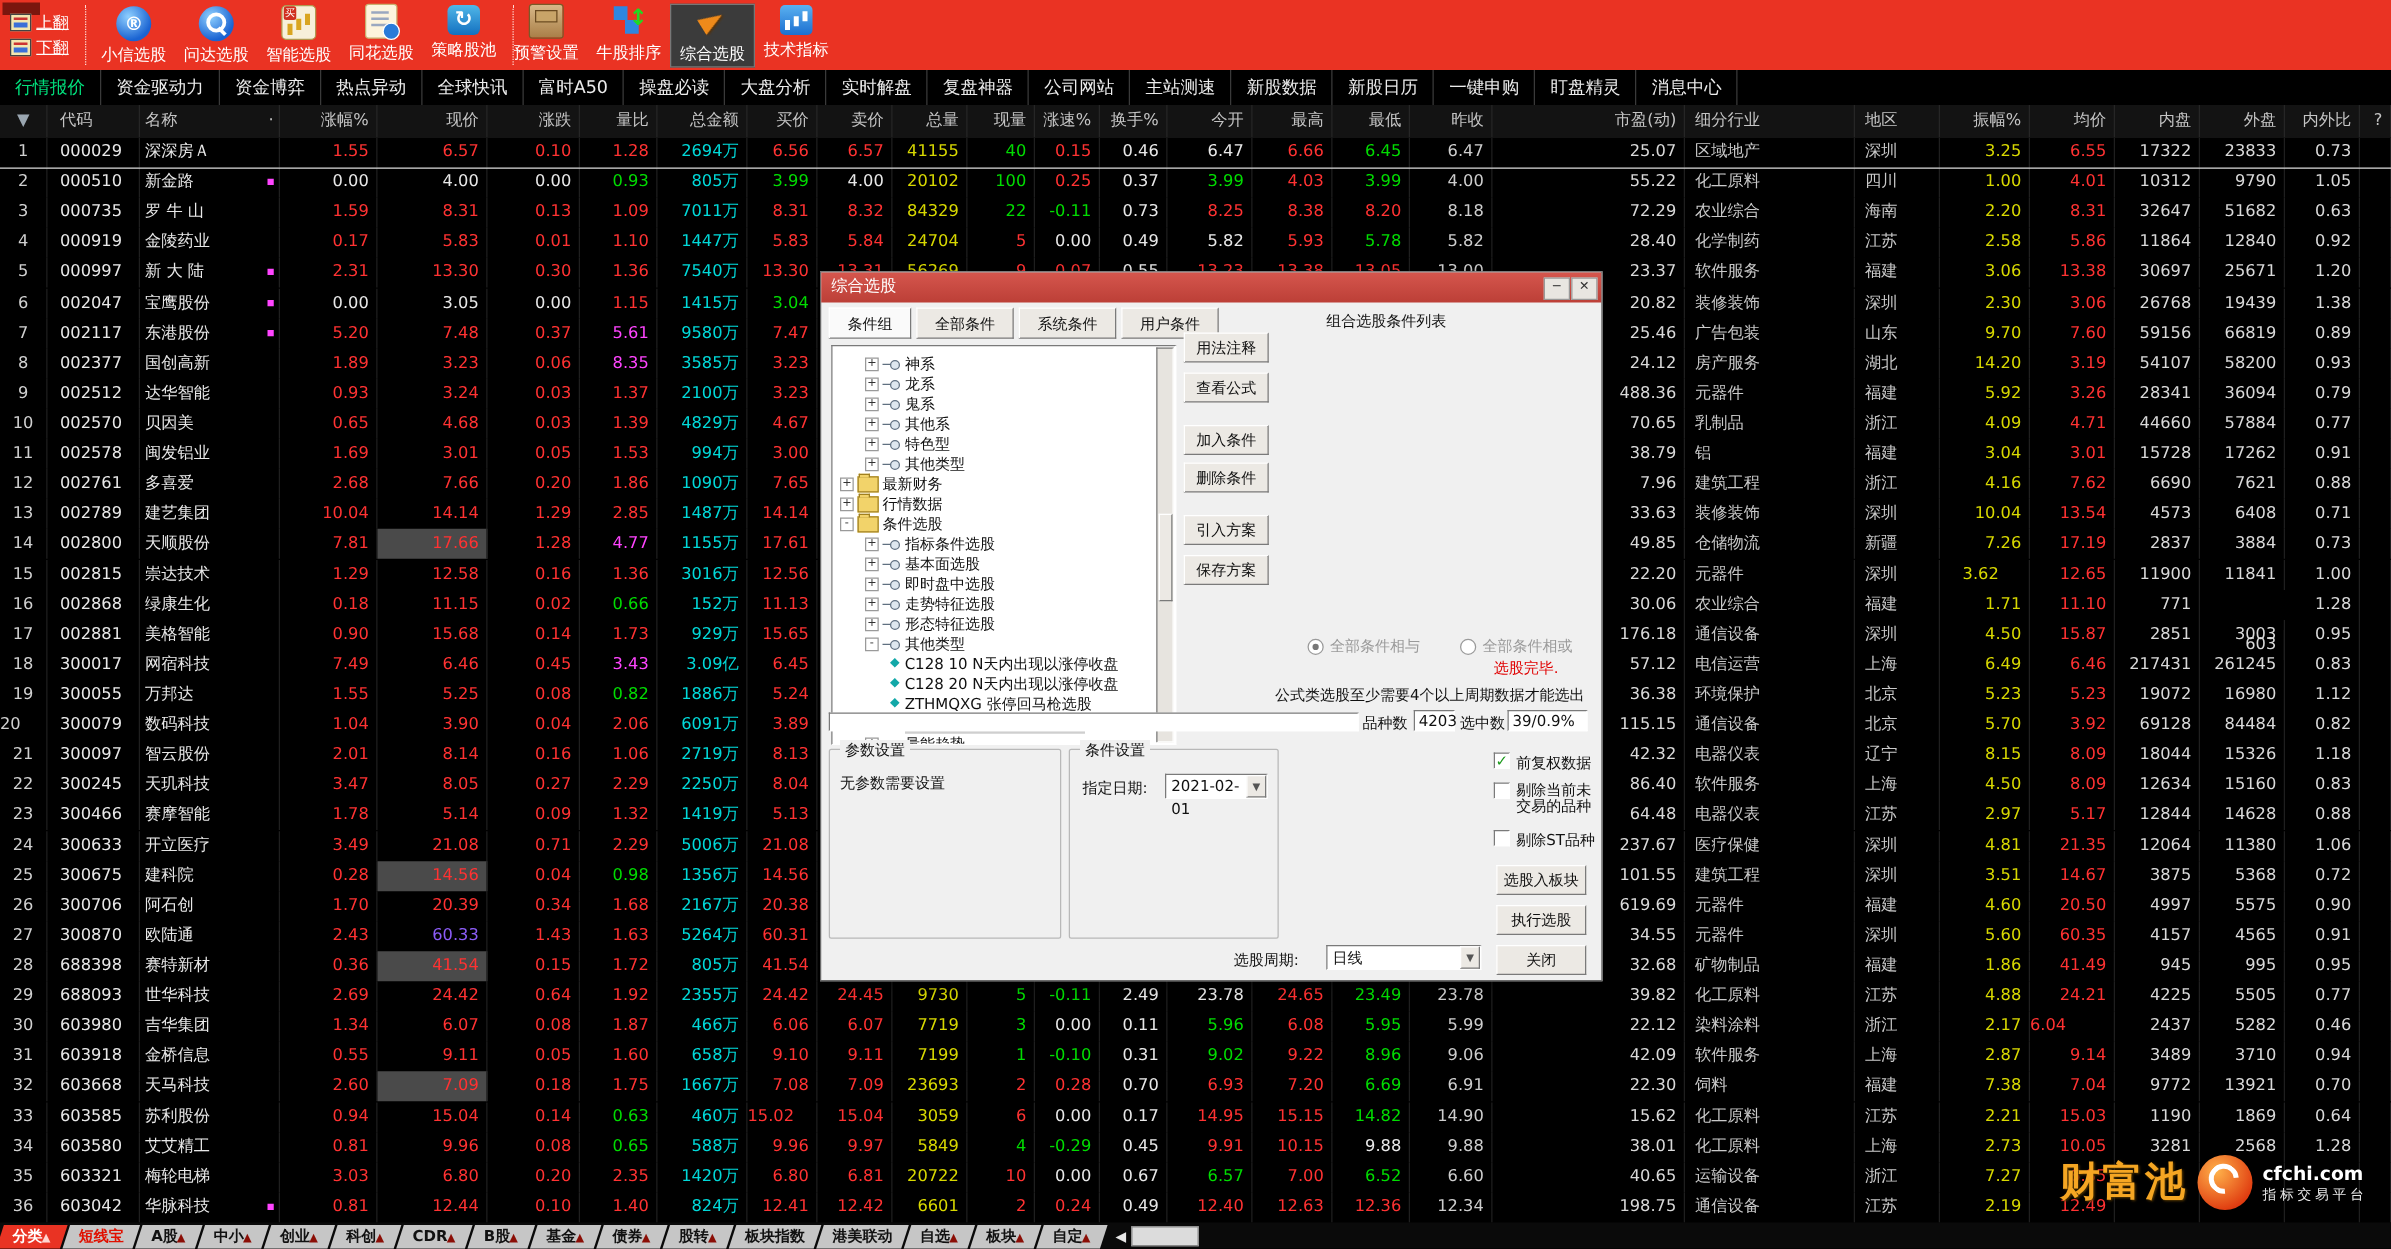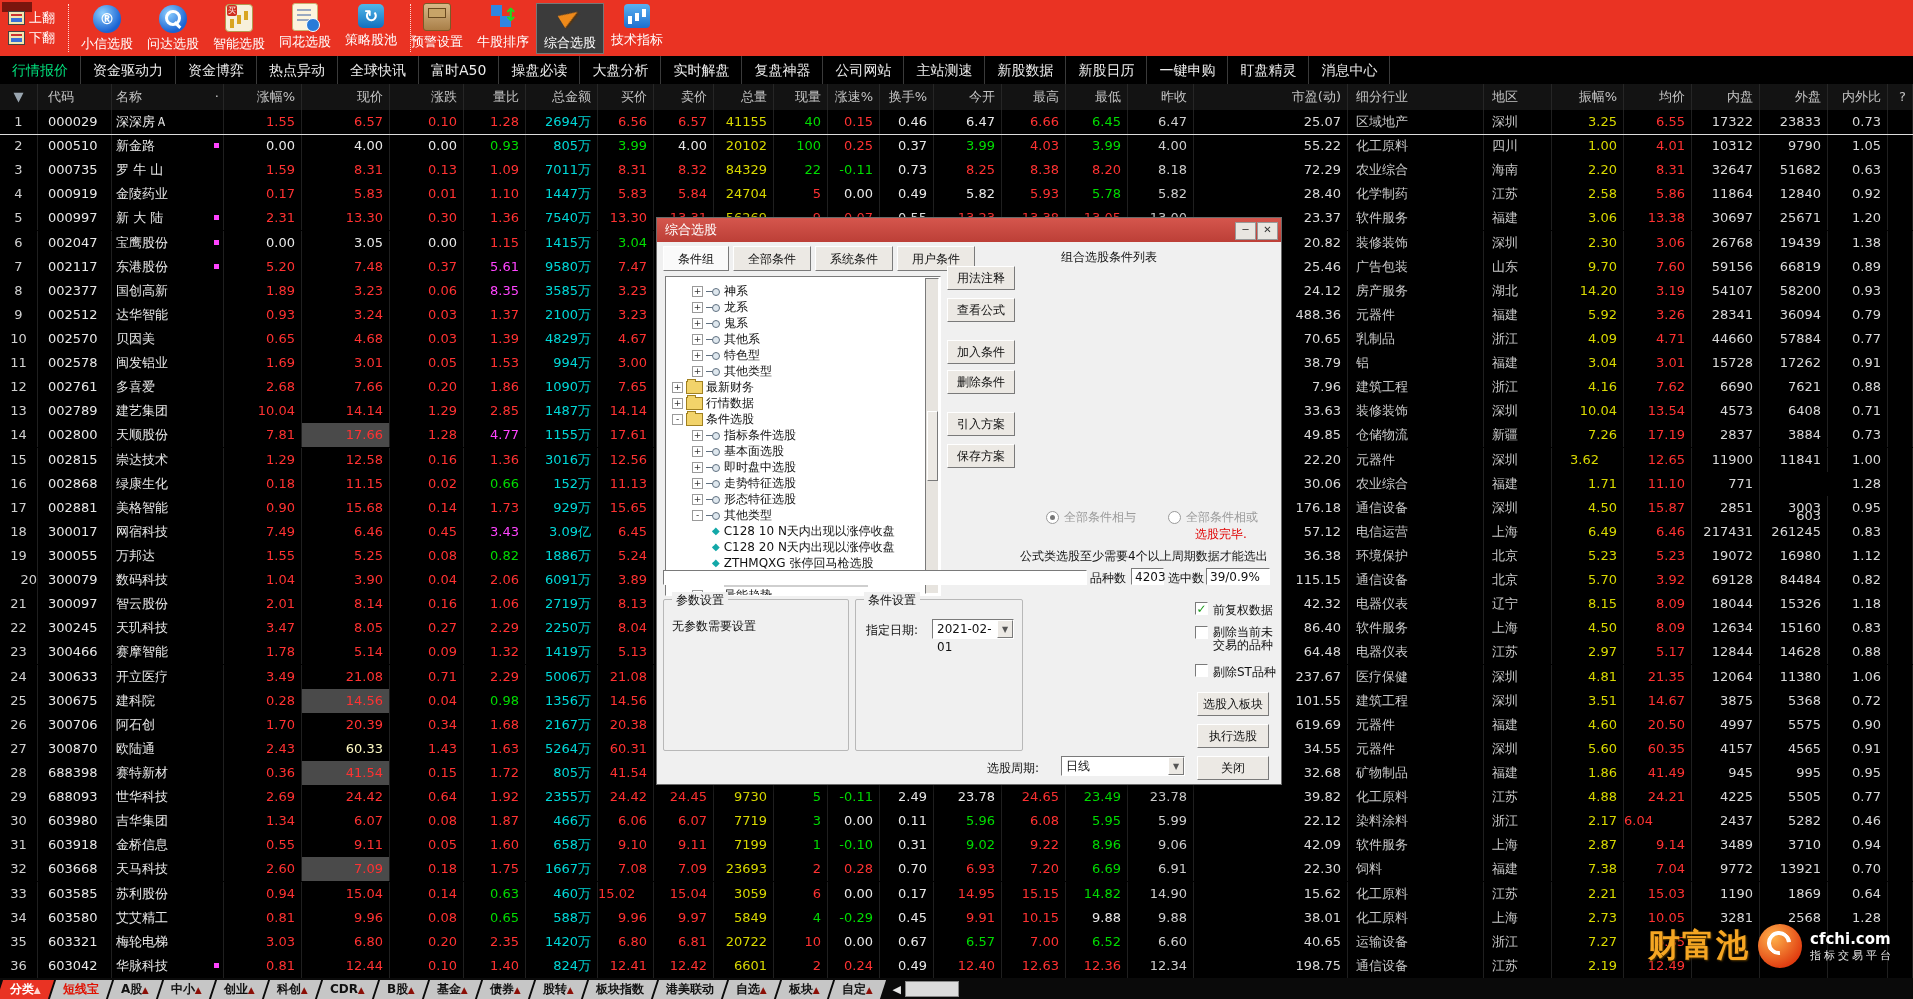--- a/index.html
+++ b/index.html
@@ -2,21 +2,21 @@
 <html><head>
 <meta charset="utf-8">
 <style>
   html,body{margin:0;padding:0;background:#000;}
   body{width:1913px;height:999px;position:relative;overflow:hidden;
        font-family:"DejaVu Sans",sans-serif;-webkit-font-smoothing:antialiased;}
   
   .toolbar{position:absolute;left:0;top:0;width:1913px;height:56px;background:#ea3323;}
   .corner-box{position:absolute;left:2px;top:2px;width:30px;height:10px;background:#7a160e;}
   .pager{position:absolute;left:8px;top:8px;width:60px;}
-  .pager-item{display:flex;align-items:center;gap:4px;color:#fff;font-size:13px;height:20px;cursor:default;}
+  .pager-item{display:flex;align-items:center;gap:4px;color:#fff;font-size:13px;height:20px;cursor:default;text-decoration:underline;}
   .pager-ico{width:15px;height:12px;background:#f3e6b0;border:1px solid #444;position:relative;}
   .pager-ico::after{content:"";position:absolute;left:2px;top:2px;right:2px;height:2px;background:#c33;}
   .pager-ico::before{content:"";position:absolute;left:2px;bottom:2px;right:2px;height:4px;background:#3a6fd8;}
   .tb-sep{position:absolute;top:4px;width:0;height:48px;border-left:1px dotted #ffd9d4;}
   .tb-items{position:absolute;left:74px;top:3px;display:flex;}
   .tb-item{width:66px;height:50px;display:flex;flex-direction:column;align-items:center;justify-content:flex-start;color:#fff;font-size:13px;}
   .tb-item.selected{background:#3b3b3b;border:1px solid #777;height:49px;}
   .tb-item .lbl{margin-top:2px;white-space:nowrap;}
   .ticon{width:30px;height:28px;position:relative;margin-top:2px;}
   .i-circle{border-radius:50%;width:28px;height:28px;background:radial-gradient(circle at 35% 30%,#8fd0ff,#1a63d2 70%);
@@ -772,21 +772,21 @@
       <div class="tcell" style="left: 1348px; width: 136px; color: rgb(201, 201, 201); padding-left: 8px;">环境保护</div>
       <div class="tcell" style="left: 1484px; width: 68px; color: rgb(201, 201, 201); padding-left: 8px;">北京</div>
       <div class="tcell" style="left: 1552px; width: 72px; color: rgb(216, 216, 0); text-align: right; padding-right: 6px;">5.23</div>
       <div class="tcell" style="left: 1624px; width: 68px; color: rgb(255, 50, 50); text-align: right; padding-right: 6px;">5.23</div>
       <div class="tcell" style="left: 1692px; width: 68px; color: rgb(217, 217, 217); text-align: right; padding-right: 6px;">19072</div>
       <div class="tcell" style="left: 1760px; width: 68px; color: rgb(217, 217, 217); text-align: right; padding-right: 6px;">16980</div>
       <div class="tcell" style="left: 1828px; width: 60px; color: rgb(217, 217, 217); text-align: right; padding-right: 6px;">1.12</div>
       <div class="tcell" style="left: 1888px; width: 25px; color: rgb(232, 232, 232); text-align: right; padding-right: 6px;"></div>
     </div>
     <div class="trow" style="top: 458.109px;">
-      <div class="tcell" style="left: 0px; width: 38px; color: rgb(208, 208, 208); text-align: right;">20</div>
+      <div class="tcell" style="left: 0px; width: 38px; color: rgb(208, 208, 208); text-align: left;">20</div>
       <div class="tcell" style="left: 38px; width: 74px; color: rgb(232, 232, 232); padding-left: 10px;">300079</div>
       <div class="tcell" style="left: 112px; width: 112px; color: rgb(232, 232, 232); padding-left: 4px;">数码科技</div>
       <div class="tcell" style="left: 224px; width: 78px; color: rgb(255, 50, 50); text-align: right; padding-right: 6px;">1.04</div>
       <div class="tcell" style="left: 302px; width: 88px; color: rgb(255, 50, 50); text-align: right; padding-right: 6px;">3.90</div>
       <div class="tcell" style="left: 390px; width: 74px; color: rgb(255, 50, 50); text-align: right; padding-right: 6px;">0.04</div>
       <div class="tcell" style="left: 464px; width: 62px; color: rgb(255, 50, 50); text-align: right; padding-right: 6px;">2.06</div>
       <div class="tcell" style="left: 526px; width: 72px; color: rgb(0, 217, 217); text-align: right; padding-right: 6px;">6091万</div>
       <div class="tcell" style="left: 598px; width: 56px; color: rgb(255, 50, 50); text-align: right; padding-right: 6px;">3.89</div>
       <div class="tcell" style="left: 654px; width: 60px; color: rgb(255, 50, 50); text-align: right; padding-right: 6px;"></div>
       <div class="tcell" style="left: 714px; width: 60px; color: rgb(216, 216, 0); text-align: right; padding-right: 6px;"></div>
@@ -979,21 +979,21 @@
       <div class="tcell" style="left: 1692px; width: 68px; color: rgb(217, 217, 217); text-align: right; padding-right: 6px;">4997</div>
       <div class="tcell" style="left: 1760px; width: 68px; color: rgb(217, 217, 217); text-align: right; padding-right: 6px;">5575</div>
       <div class="tcell" style="left: 1828px; width: 60px; color: rgb(217, 217, 217); text-align: right; padding-right: 6px;">0.90</div>
       <div class="tcell" style="left: 1888px; width: 25px; color: rgb(232, 232, 232); text-align: right; padding-right: 6px;"></div>
     </div>
     <div class="trow" style="top: 626.886px;">
       <div class="tcell" style="left: 0px; width: 38px; color: rgb(208, 208, 208); text-align: center;">27</div>
       <div class="tcell" style="left: 38px; width: 74px; color: rgb(232, 232, 232); padding-left: 10px;">300870</div>
       <div class="tcell" style="left: 112px; width: 112px; color: rgb(232, 232, 232); padding-left: 4px;">欧陆通</div>
       <div class="tcell" style="left: 224px; width: 78px; color: rgb(255, 50, 50); text-align: right; padding-right: 6px;">2.43</div>
-      <div class="tcell" style="left: 302px; width: 88px; color: #fef9c3; text-align: right; padding-right: 6px;">60.33</div>
+      <div class="tcell" style="left: 302px; width: 88px; color: #8b5cf6; text-align: right; padding-right: 6px;">60.33</div>
       <div class="tcell" style="left: 390px; width: 74px; color: rgb(255, 50, 50); text-align: right; padding-right: 6px;">1.43</div>
       <div class="tcell" style="left: 464px; width: 62px; color: rgb(255, 50, 50); text-align: right; padding-right: 6px;">1.63</div>
       <div class="tcell" style="left: 526px; width: 72px; color: rgb(0, 217, 217); text-align: right; padding-right: 6px;">5264万</div>
       <div class="tcell" style="left: 598px; width: 56px; color: rgb(255, 50, 50); text-align: right; padding-right: 6px;">60.31</div>
       <div class="tcell" style="left: 654px; width: 60px; color: rgb(255, 50, 50); text-align: right; padding-right: 6px;"></div>
       <div class="tcell" style="left: 714px; width: 60px; color: rgb(216, 216, 0); text-align: right; padding-right: 6px;"></div>
       <div class="tcell" style="left: 774px; width: 54px; color: rgb(255, 50, 50); text-align: right; padding-right: 6px;"></div>
       <div class="tcell" style="left: 828px; width: 52px; color: rgb(232, 232, 232); text-align: right; padding-right: 6px;"></div>
       <div class="tcell" style="left: 880px; width: 54px; color: rgb(232, 232, 232); text-align: right; padding-right: 6px;"></div>
       <div class="tcell" style="left: 934px; width: 68px; color: rgb(255, 50, 50); text-align: right; padding-right: 6px;"></div>

